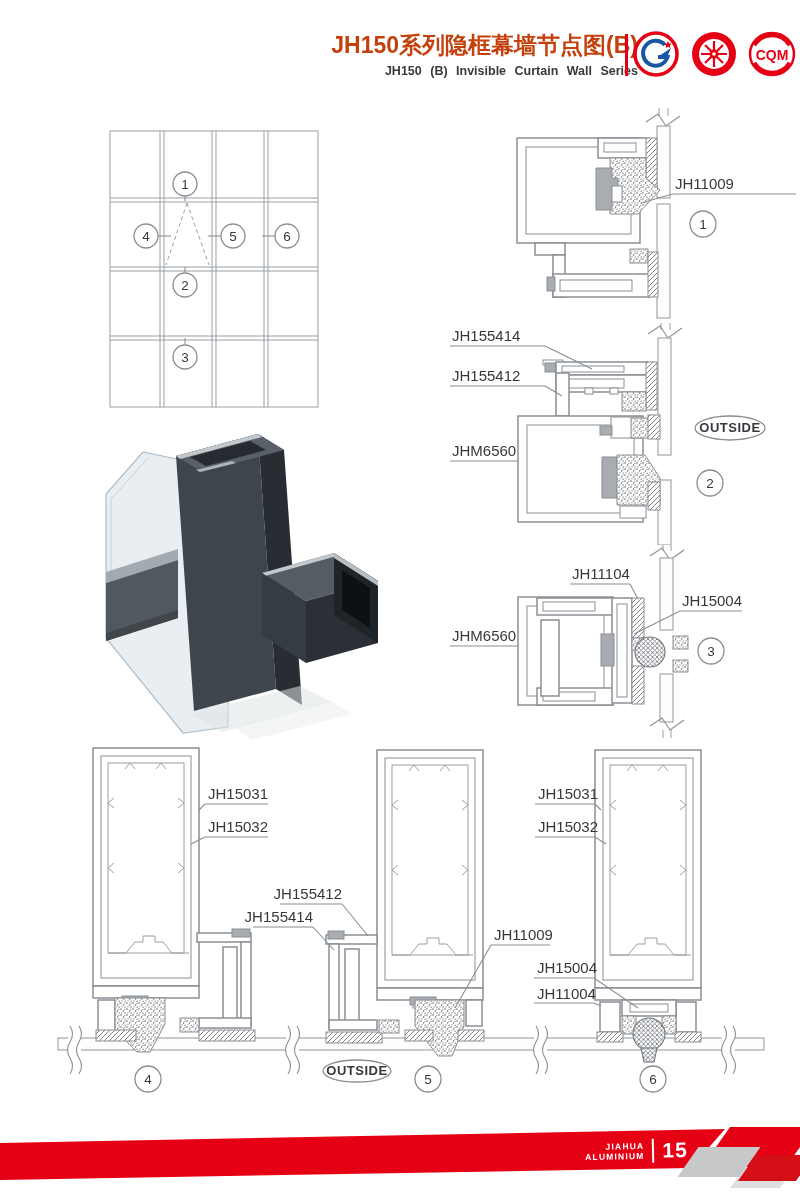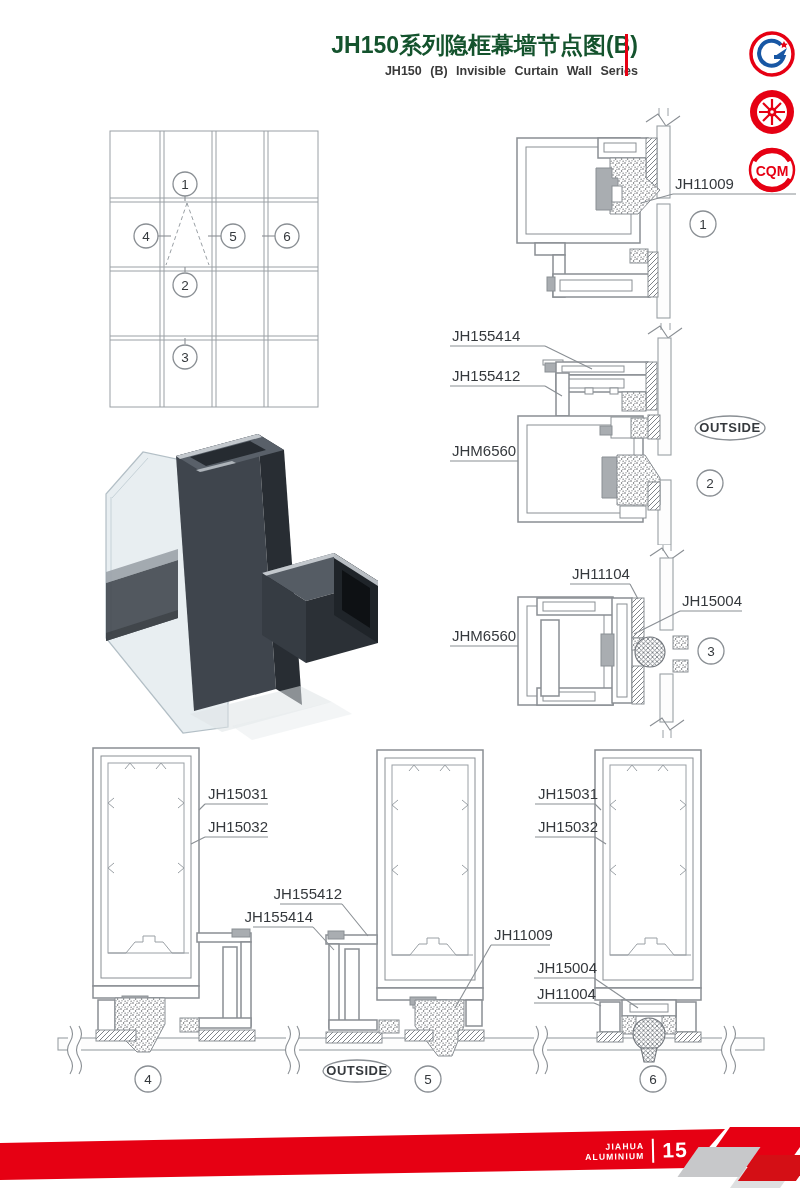--- a/index.html
+++ b/index.html
@@ -2,24 +2,24 @@
 <html><head>
 <meta charset="utf-8">
 <style>
   html,body{margin:0;padding:0;background:#fff;}
   .page{position:relative;width:800px;height:1200px;background:#fff;overflow:hidden;
         font-family:"Liberation Sans",sans-serif;}
   .abs{position:absolute;}
 
   
   .titles{position:absolute;top:30px;right:162px;text-align:right;}
-  .title-cn{font-size:23px;font-weight:bold;color:#14532d;letter-spacing:0px;white-space:nowrap;}
+  .title-cn{font-size:23px;font-weight:bold;color:#c2410c;letter-spacing:0px;white-space:nowrap;}
   .title-en{font-size:12.5px;font-weight:bold;color:#3a3a3a;margin-top:3px;word-spacing:5px;white-space:nowrap;}
   .red-divider{position:absolute;top:34px;right:172px;width:3px;height:42px;background:#e60013;}
-  .logos{position:absolute;top:30px;right:4px;display:flex;gap:10px;flex-direction:column;}
+  .logos{position:absolute;top:30px;right:4px;display:flex;gap:10px;}
   .logos svg{display:block;}
 
   
   .pf  {fill:#fff;stroke:#8a8f94;stroke-width:1.5;}
   .pf2 {fill:#fff;stroke:#8a8f94;stroke-width:1;}
   .pfg {fill:#a9adb1;stroke:#8a8f94;stroke-width:1;}
   .ln  {fill:none;stroke:#8a8f94;stroke-width:1.1;}
   .thn {fill:none;stroke:#9aa0a5;stroke-width:1;}
   .stip{fill:url(#stipple);stroke:#8a8f94;stroke-width:1;}
   .hat {fill:url(#hatch);stroke:#8a8f94;stroke-width:1;}

